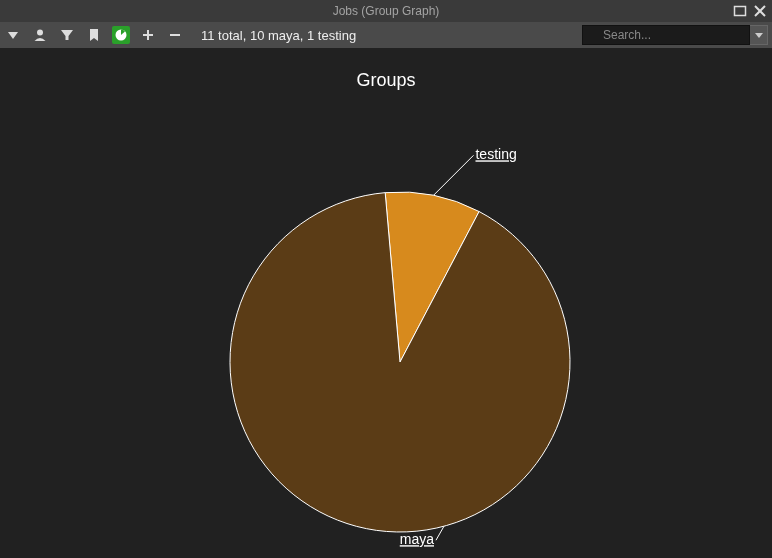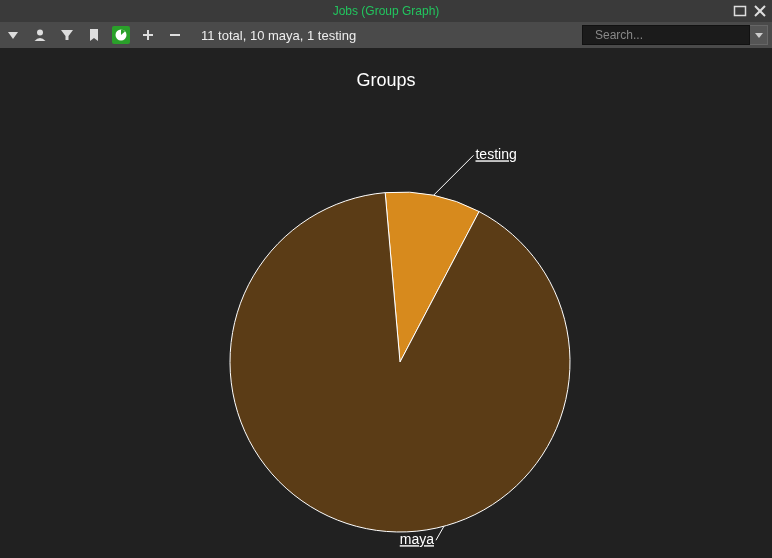--- a/index.html
+++ b/index.html
@@ -17,21 +17,21 @@
     display: flex;
     align-items: center;
     position: relative;
     user-select: none;
   }
   .titlebar .title {
     position: absolute;
     left: 0; right: 0;
     text-align: center;
     font-size: 12px;
-    color: #22c55e;
+    color: #a3a3a3;
     pointer-events: none;
   }
   .titlebar .win-buttons {
     position: absolute;
     right: 4px;
     display: flex;
     gap: 4px;
   }
   .titlebar .win-buttons .wbtn {
     width: 16px; height: 16px;
@@ -71,21 +71,21 @@
 
   .searchwrap {
     display: flex; align-items: center;
   }
   .search {
     width: 168px; height: 20px;
     background: #1b1b1b;
     border: 1px solid #111;
     color: #eab308;
     font-size: 12px;
-    padding: 2px 12px;
+    padding: 2px 20px;
     outline: none;
   }
   .search::placeholder { color: #888; }
   .search-dd {
     width: 18px; height: 20px;
     background: #555;
     border: 1px solid #666;
     border-left: none;
     display: flex; align-items: center; justify-content: center;
     cursor: pointer;

